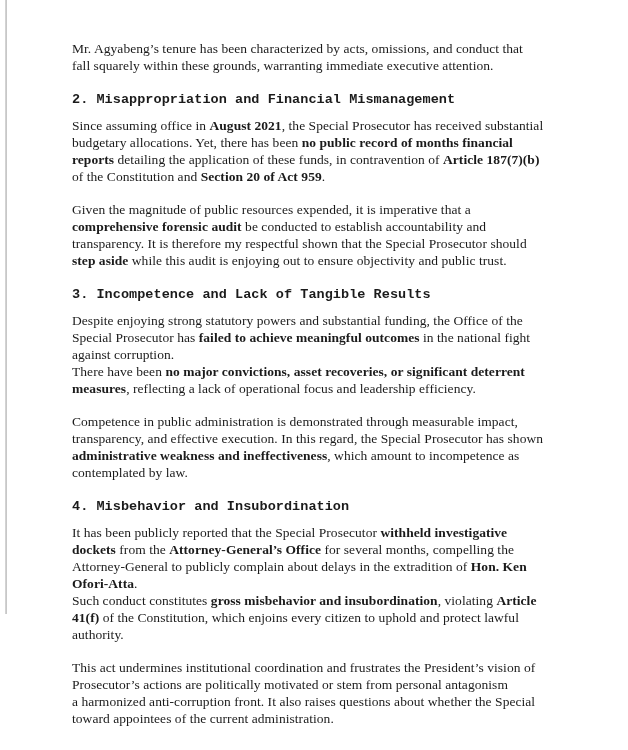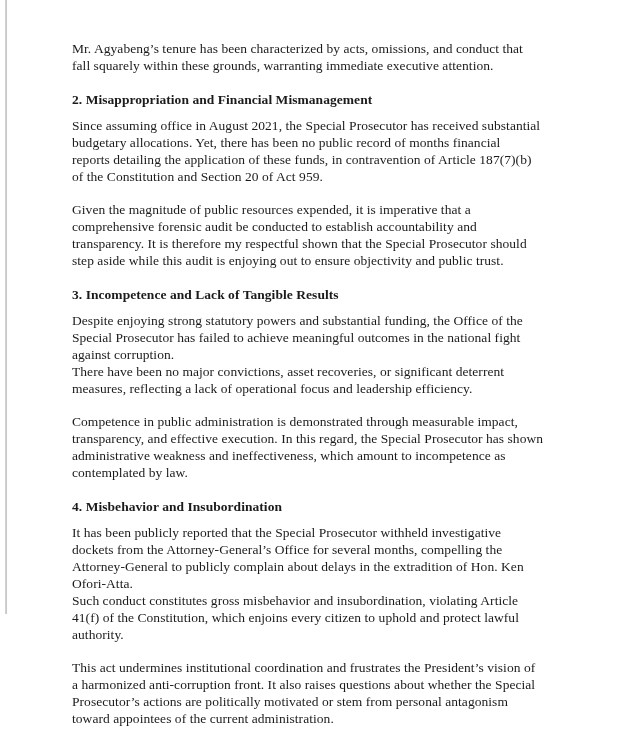--- a/index.html
+++ b/index.html
@@ -29,23 +29,23 @@
   .doc-body {
     position: absolute;
     left: 72px;
     top: 40px;
     width: 540px;
     font-size: 13.5px;
     line-height: 17px;
     letter-spacing: 0.05px;
   }
   .paragraph { margin: 0 0 16px 0; }
-  .heading   { font-weight: bold; margin: 17px 0 9px 0; white-space: nowrap; }
+  .heading   { font-weight: bold; margin: 17px 0 9px 0; white-space: nowrap; font-family: Liberation Mono, monospace; }
   .line      { white-space: nowrap; }
-  b          { font-weight: normal; }
+  b          { font-weight: bold; }
 </style>
 </head>
 <body>
 
 <div class="page">
   <div class="scan-edge"></div>
   <div class="doc-body">
       <div class="paragraph">
         <div class="line"><span>Mr. Agyabeng’s tenure has been characterized by acts, omissions, and conduct that</span></div>
         <div class="line"><span>fall squarely within these grounds, warranting immediate executive attention.</span></div>
@@ -82,18 +82,18 @@
         <div class="line"><span>It has been publicly reported that the Special Prosecutor </span><b>withheld investigative</b></div>
         <div class="line"><b>dockets</b><span> from the </span><b>Attorney-General’s Office</b><span> for several months, compelling the</span></div>
         <div class="line"><span>Attorney-General to publicly complain about delays in the extradition of </span><b>Hon. Ken</b></div>
         <div class="line"><b>Ofori-Atta</b><span>.</span></div>
         <div class="line"><span>Such conduct constitutes </span><b>gross misbehavior and insubordination</b><span>, violating </span><b>Article</b></div>
         <div class="line"><b>41(f)</b><span> of the Constitution, which enjoins every citizen to uphold and protect lawful</span></div>
         <div class="line"><span>authority.</span></div>
       </div>
       <div class="paragraph">
         <div class="line"><span>This act undermines institutional coordination and frustrates the President’s vision of</span></div>
+        <div class="line"><span>Prosecutor’s actions are politically motivated or stem from personal antagonism</span></div>
         <div class="line"><span>a harmonized anti-corruption front. It also raises questions about whether the Special</span></div>
-        <div class="line"><span>Prosecutor’s actions are politically motivated or stem from personal antagonism</span></div>
         <div class="line"><span>toward appointees of the current administration.</span></div>
       </div>
     </div>
 </div>
 
 </body></html>

